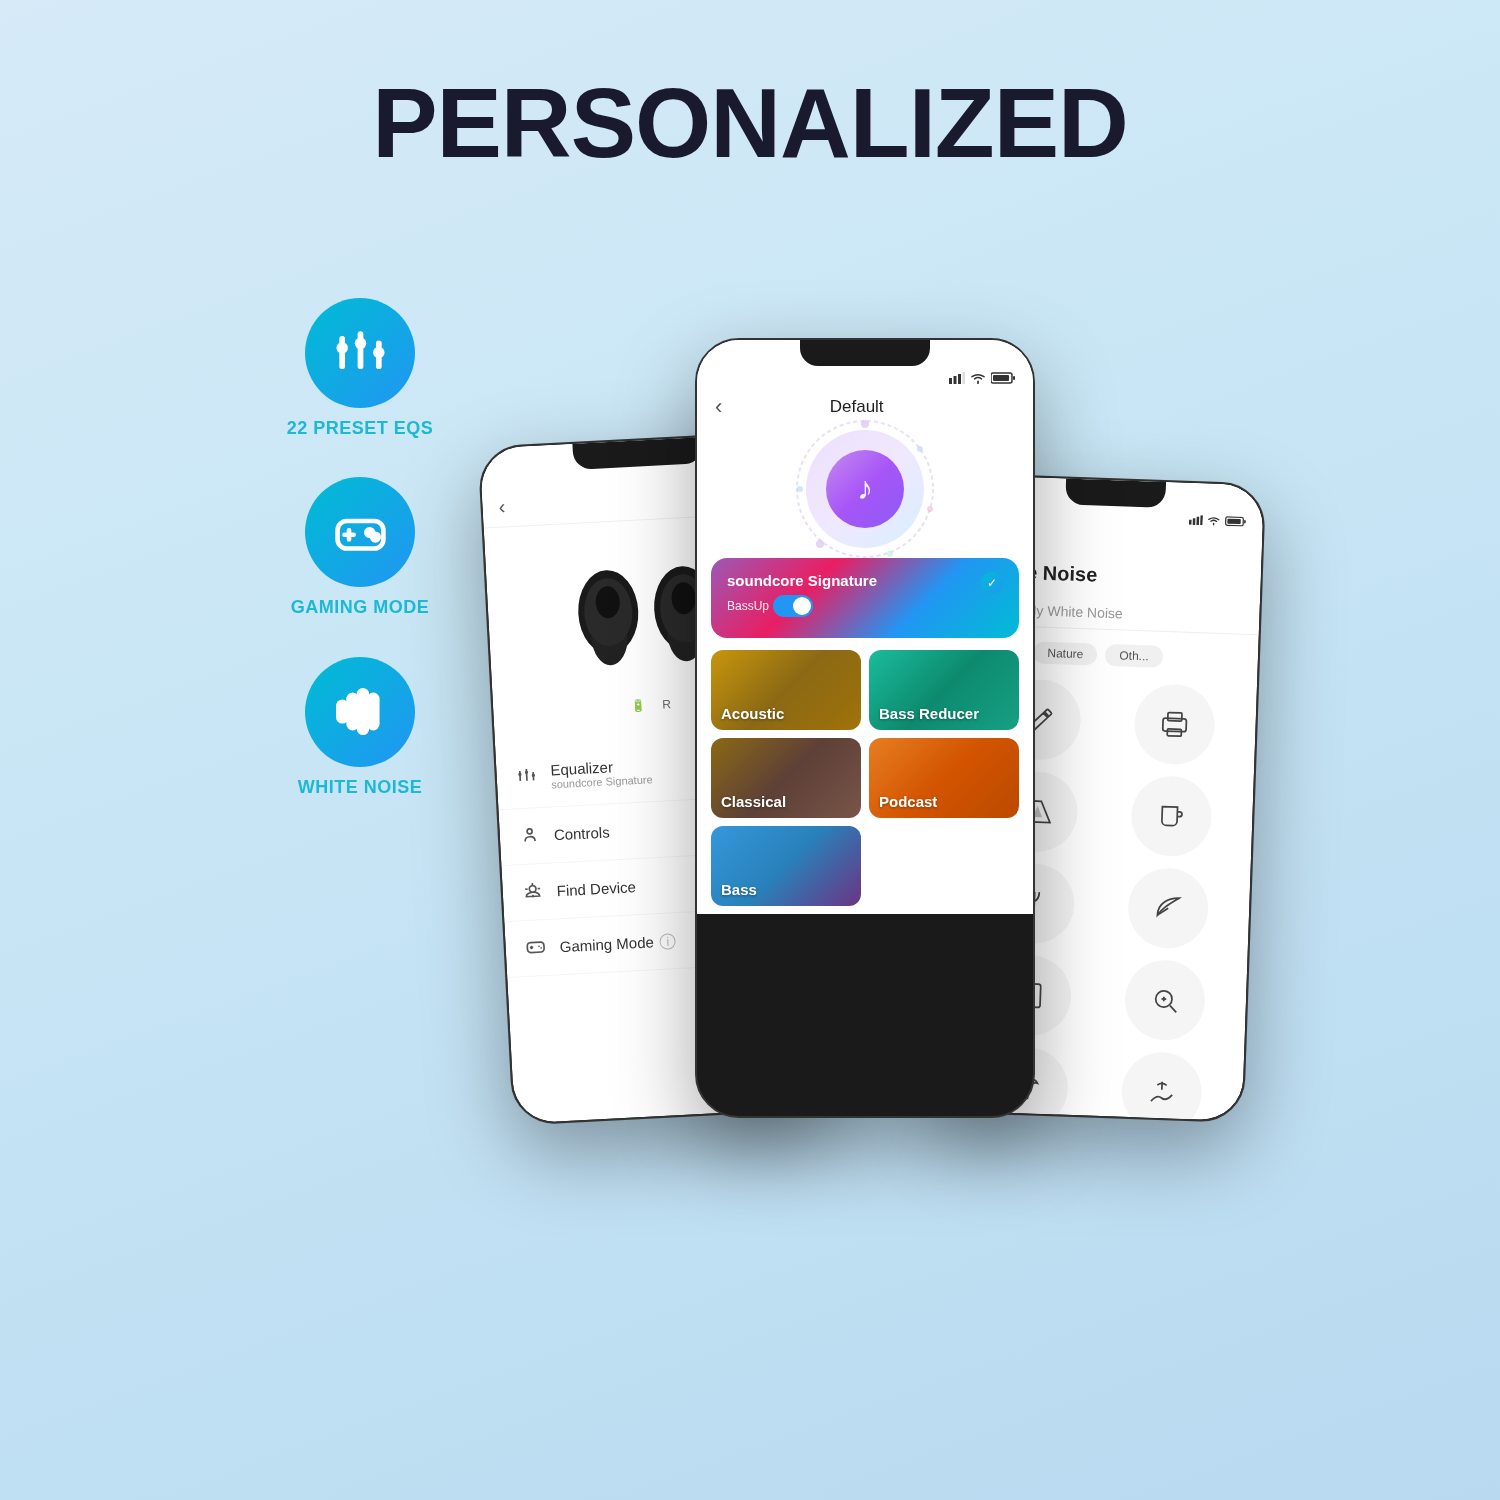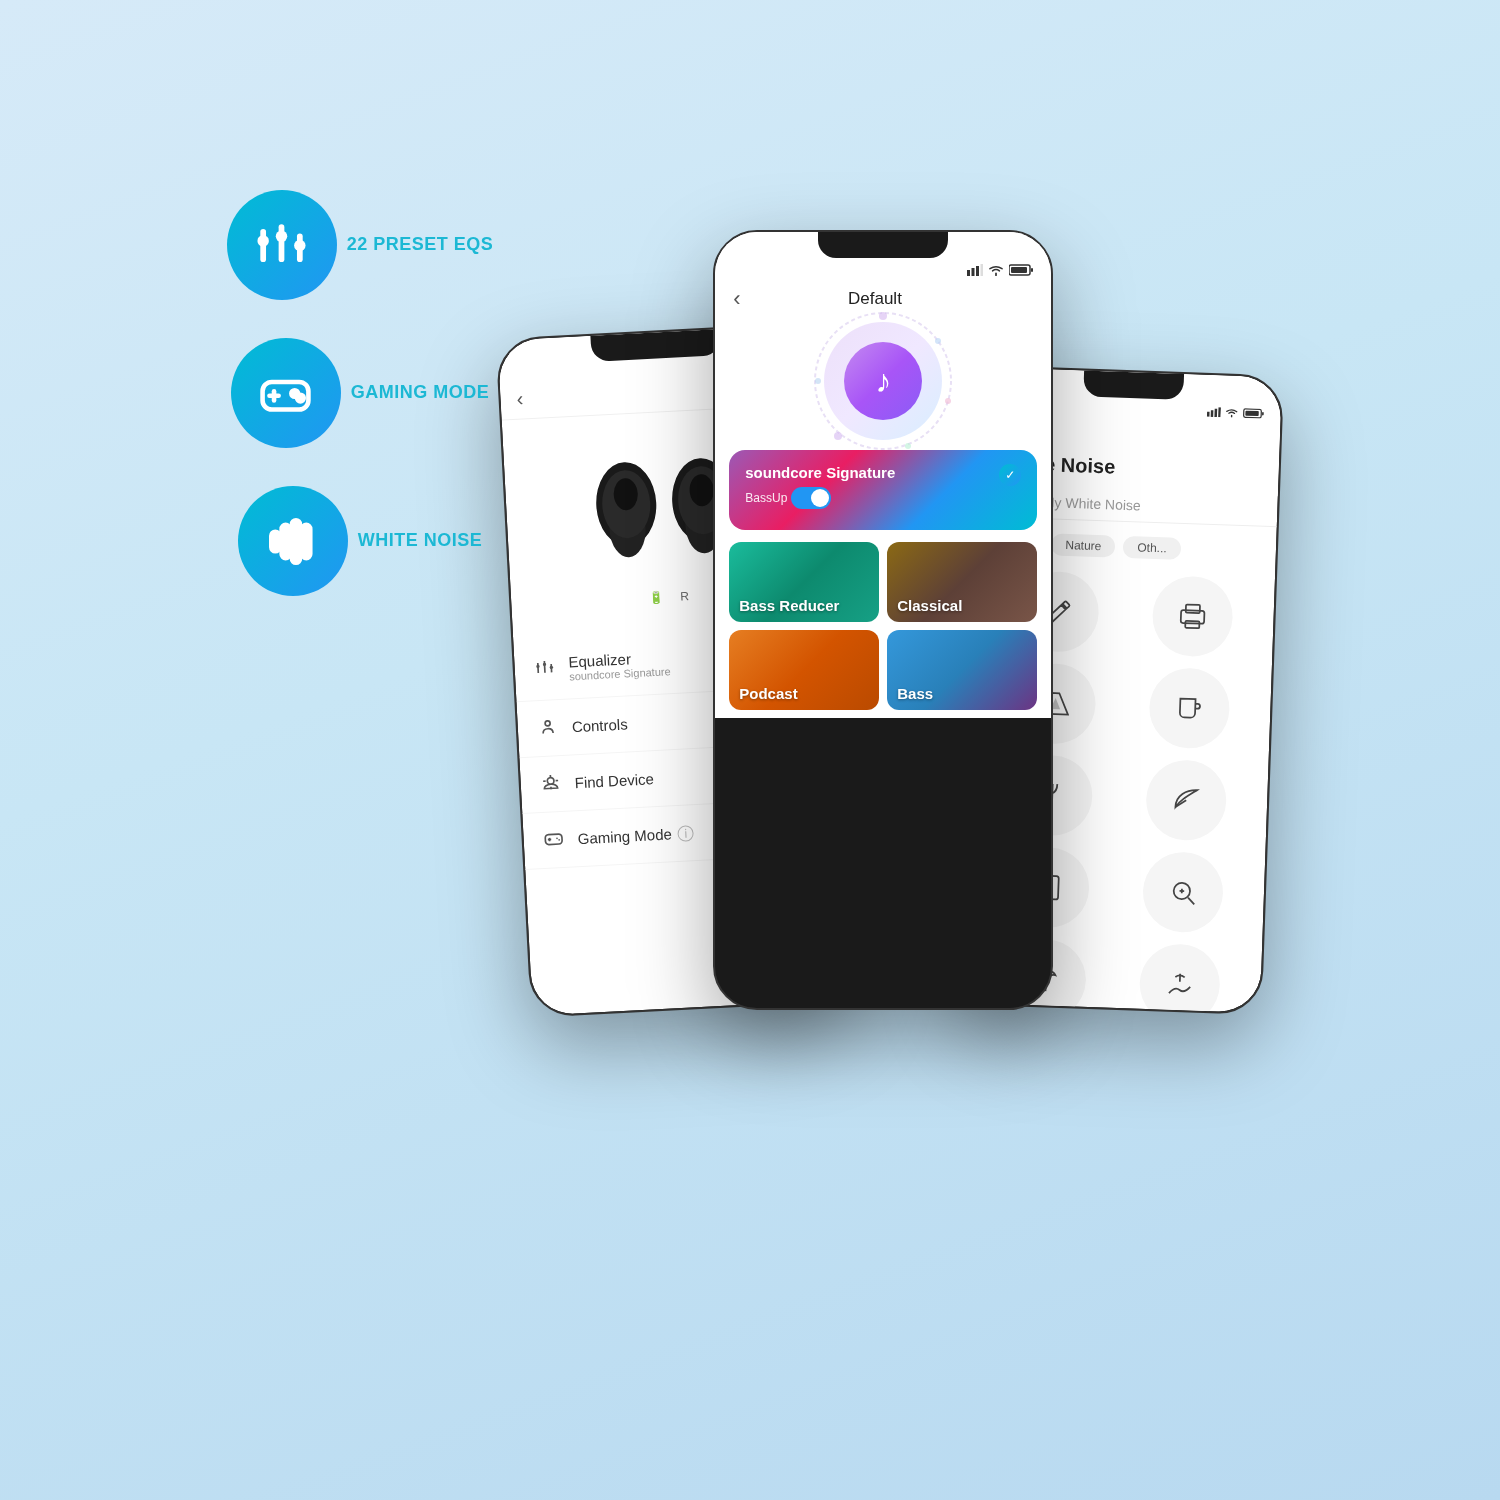--- a/index.html
+++ b/index.html
@@ -45,21 +45,21 @@
       flex-direction: column;
       gap: 38px;
       padding-top: 80px;
       min-width: 230px;
       align-items: center;
       z-index: 10;
     }
 
     .feature-item {
       display: flex;
-      flex-direction: row;
+      flex-direction: column;
       align-items: center;
       gap: 10px;
     }
 
     .feature-icon-circle {
       width: 110px;
       height: 110px;
       border-radius: 50%;
       background: linear-gradient(135deg, #00bcd4, #2196f3);
       display: flex;
@@ -434,20 +434,21 @@
     }
 
     .vol-up { width: 4px; height: 30px; top: 120px; right: -4px; }
     .vol-down { width: 4px; height: 30px; top: 160px; right: -4px; }
     .power-btn { width: 4px; height: 45px; top: 130px; left: -4px; }
   </style>
 </head>
 <body>
 
 <div class="header">
+  <h1>PERSONALIZED</h1>
 </div>
 
 <div class="main-content">
 
   <div class="features-left">
 
     <div class="feature-item">
       <div class="feature-icon-circle">
         <svg viewBox="0 0 24 24">
           <line x1="4" y1="6" x2="4" y2="18" stroke="white" stroke-width="2.5"></line>
@@ -642,20 +643,24 @@
           <div class="bassup-row">
             <span class="bassup-label">BassUp</span>
             <div class="toggle">
               <div class="toggle-knob"></div>
             </div>
           </div>
         </div>
 
         <div class="eq-grid">
 
+          <div class="eq-card acoustic-card">
+            <div class="eq-card-bg"></div>
+            <span class="eq-card-label">Acoustic</span>
+          </div>
 
           <div class="eq-card bassreducer-card">
             <div class="eq-card-bg"></div>
             <span class="eq-card-label">Bass Reducer</span>
           </div>
 
           <div class="eq-card classical-card">
             <div class="eq-card-bg"></div>
             <span class="eq-card-label">Classical</span>
           </div>

